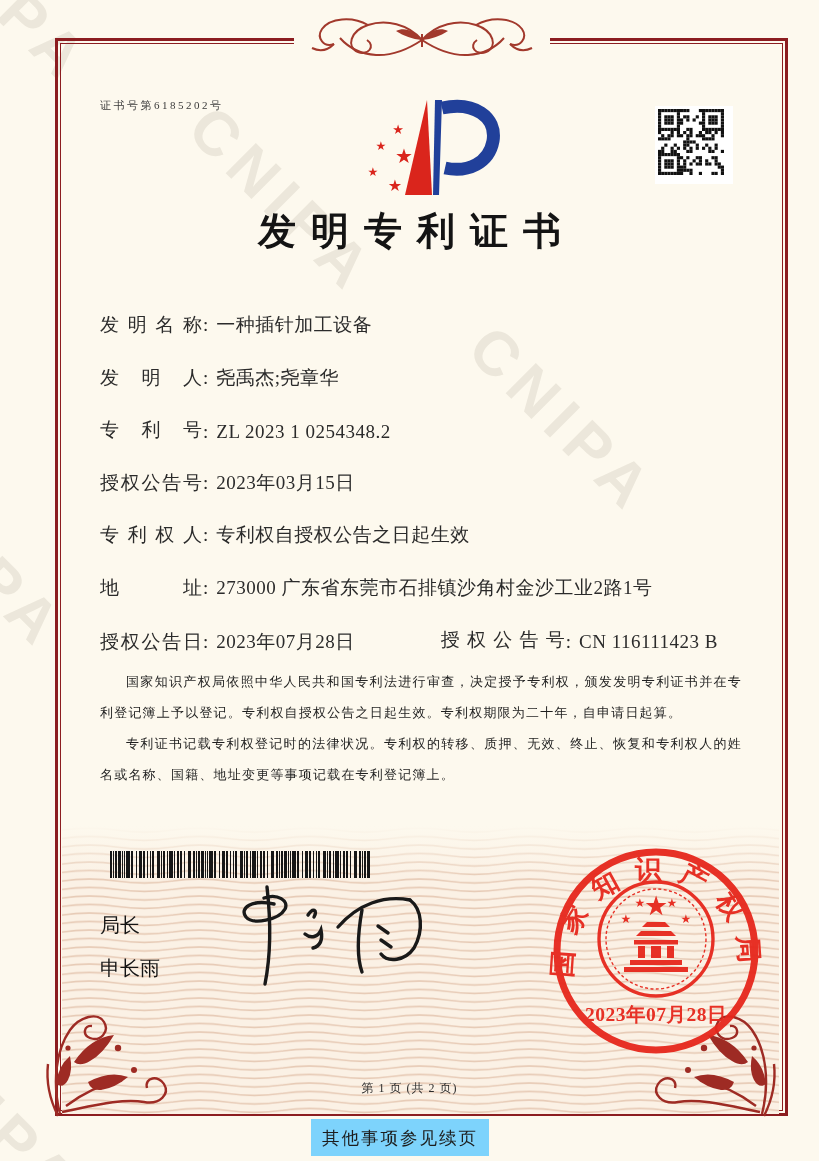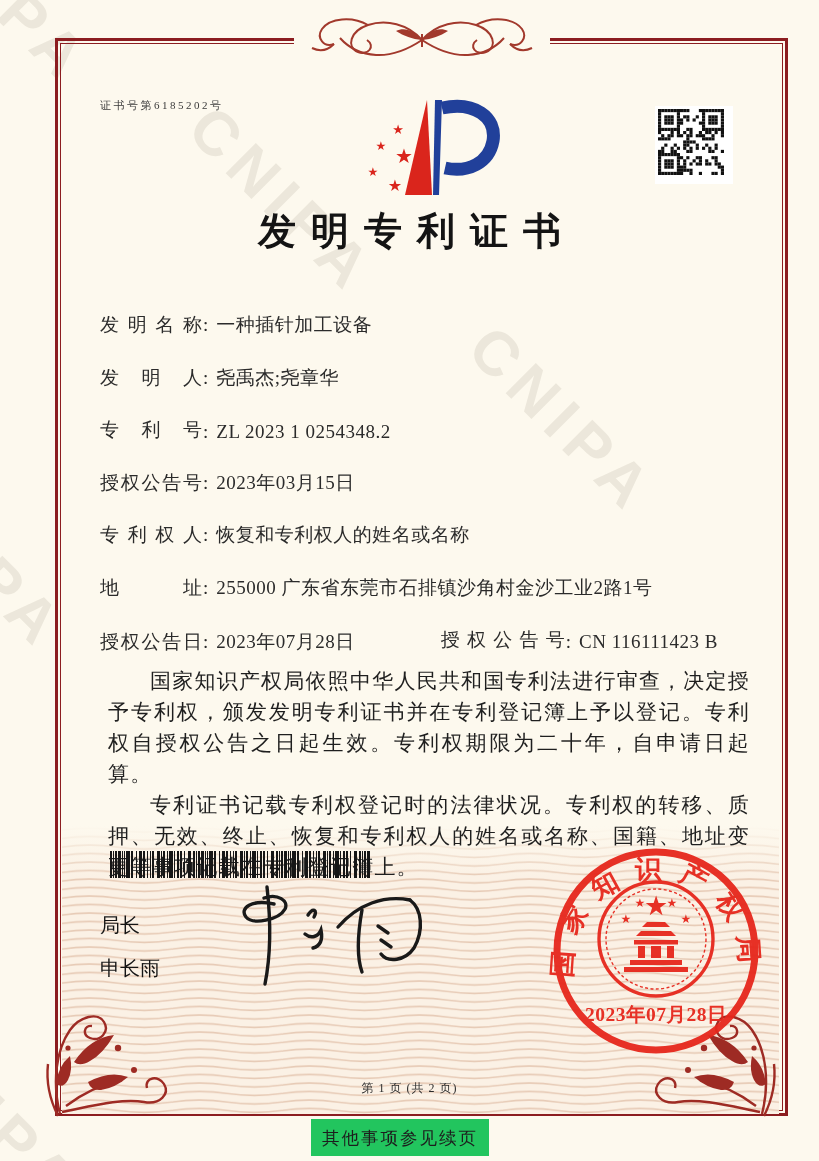--- a/index.html
+++ b/index.html
@@ -36,34 +36,34 @@
   }
   
   .fields{position:absolute;left:100px;top:312px;width:660px;font-size:19px;color:#2b2b2b;}
   .frow{margin-bottom:32.5px;height:20px;white-space:nowrap;}
   .flabel{display:inline-block;width:102px;text-align:justify;text-align-last:justify;vertical-align:bottom;}
   .flabel2{display:inline-block;width:124px;text-align:justify;text-align-last:justify;vertical-align:bottom;}
   .fcolon{display:inline-block;margin:0 8px 0 1px;}
   .fvalue{letter-spacing:.5px;}
   .grant-right{display:inline-block;margin-left:86px;}
   
-  .body-text{position:absolute;left:108px;top:666px;width:642px;
-    font-size:21px;line-height:31px;color:#1f1f1f;letter-spacing:1.2px;text-align:justify;}
+  .body-text{position:absolute;left:100px;top:666px;width:642px;
+    font-size:13px;line-height:31px;color:#1f1f1f;letter-spacing:1.2px;text-align:justify;}
   .body-text p{margin:0;text-indent:2em;}
   
   .barcode{position:absolute;left:110px;top:851px;width:262px;height:27px;}
   .signoff{position:absolute;left:100px;top:912px;
     font-family:"Liberation Sans","DejaVu Sans",sans-serif;font-size:20px;color:#151515;}
   .signoff div{margin-bottom:16px;}
   .signature{position:absolute;left:212px;top:882px;width:232px;height:108px;}
   .seal{position:absolute;left:548px;top:843px;width:216px;height:216px;}
   .page-num{position:absolute;left:0;top:1080px;width:819px;text-align:center;
     font-size:12px;color:#2b2b2b;letter-spacing:1px;}
   .cont-box{position:absolute;left:311px;top:1119px;width:178px;height:37px;
-    background:#22c55e;display:flex;align-items:center;justify-content:center;
+    background:#7dd3fc;display:flex;align-items:center;justify-content:center;
     font-size:17.5px;letter-spacing:2px;color:#1d1d1d;}
 </style>
 </head>
 <body>
 
 <div class="page">
 
   <div class="wm" style="left:-60px;top:-118px;">CNIPA</div>
   <div class="wm" style="left:225px;top:92px;">CNIPA</div>
   <div class="wm" style="left:505px;top:312px;">CNIPA</div>
@@ -380,24 +380,24 @@
     <div class="frow">
       <span class="flabel">发明人</span><span class="fcolon">:</span><span class="fvalue">尧禹杰;尧章华</span>
     </div>
     <div class="frow">
       <span class="flabel">专利号</span><span class="fcolon">:</span><span class="fvalue">ZL 2023 1 0254348.2</span>
     </div>
     <div class="frow">
       <span class="flabel">授权公告号</span><span class="fcolon">:</span><span class="fvalue">2023年03月15日</span>
     </div>
     <div class="frow">
-      <span class="flabel">专利权人</span><span class="fcolon">:</span><span class="fvalue">恢复和专利权人的姓名或名称</span>
-    </div>
-    <div class="frow">
-      <span class="flabel">地址</span><span class="fcolon">:</span><span class="fvalue">255000 广东省东莞市石排镇沙角村金沙工业2路1号</span>
+      <span class="flabel">专利权人</span><span class="fcolon">:</span><span class="fvalue">专利权自授权公告之日起生效</span>
+    </div>
+    <div class="frow">
+      <span class="flabel">地址</span><span class="fcolon">:</span><span class="fvalue">273000 广东省东莞市石排镇沙角村金沙工业2路1号</span>
     </div>
     <div class="frow">
       <span class="flabel">授权公告日</span><span class="fcolon">:</span><span class="fvalue">2023年07月28日</span><span class="grant-right"><span class="flabel2">授权公告号</span><span class="fcolon">:</span><span class="fvalue">CN 116111423 B</span></span>
     </div>
   </div>
 
   <div class="body-text">
     <p>国家知识产权局依照中华人民共和国专利法进行审查，决定授予专利权，颁发发明专利证书并在专利登记簿上予以登记。专利权自授权公告之日起生效。专利权期限为二十年，自申请日起算。</p>
     <p>专利证书记载专利权登记时的法律状况。专利权的转移、质押、无效、终止、恢复和专利权人的姓名或名称、国籍、地址变更等事项记载在专利登记簿上。</p>
   </div>

